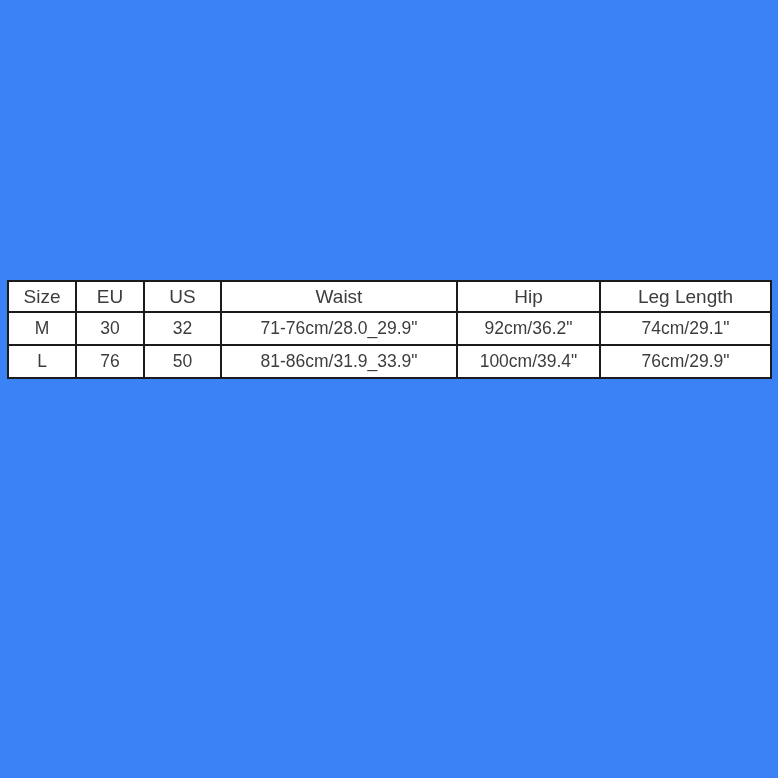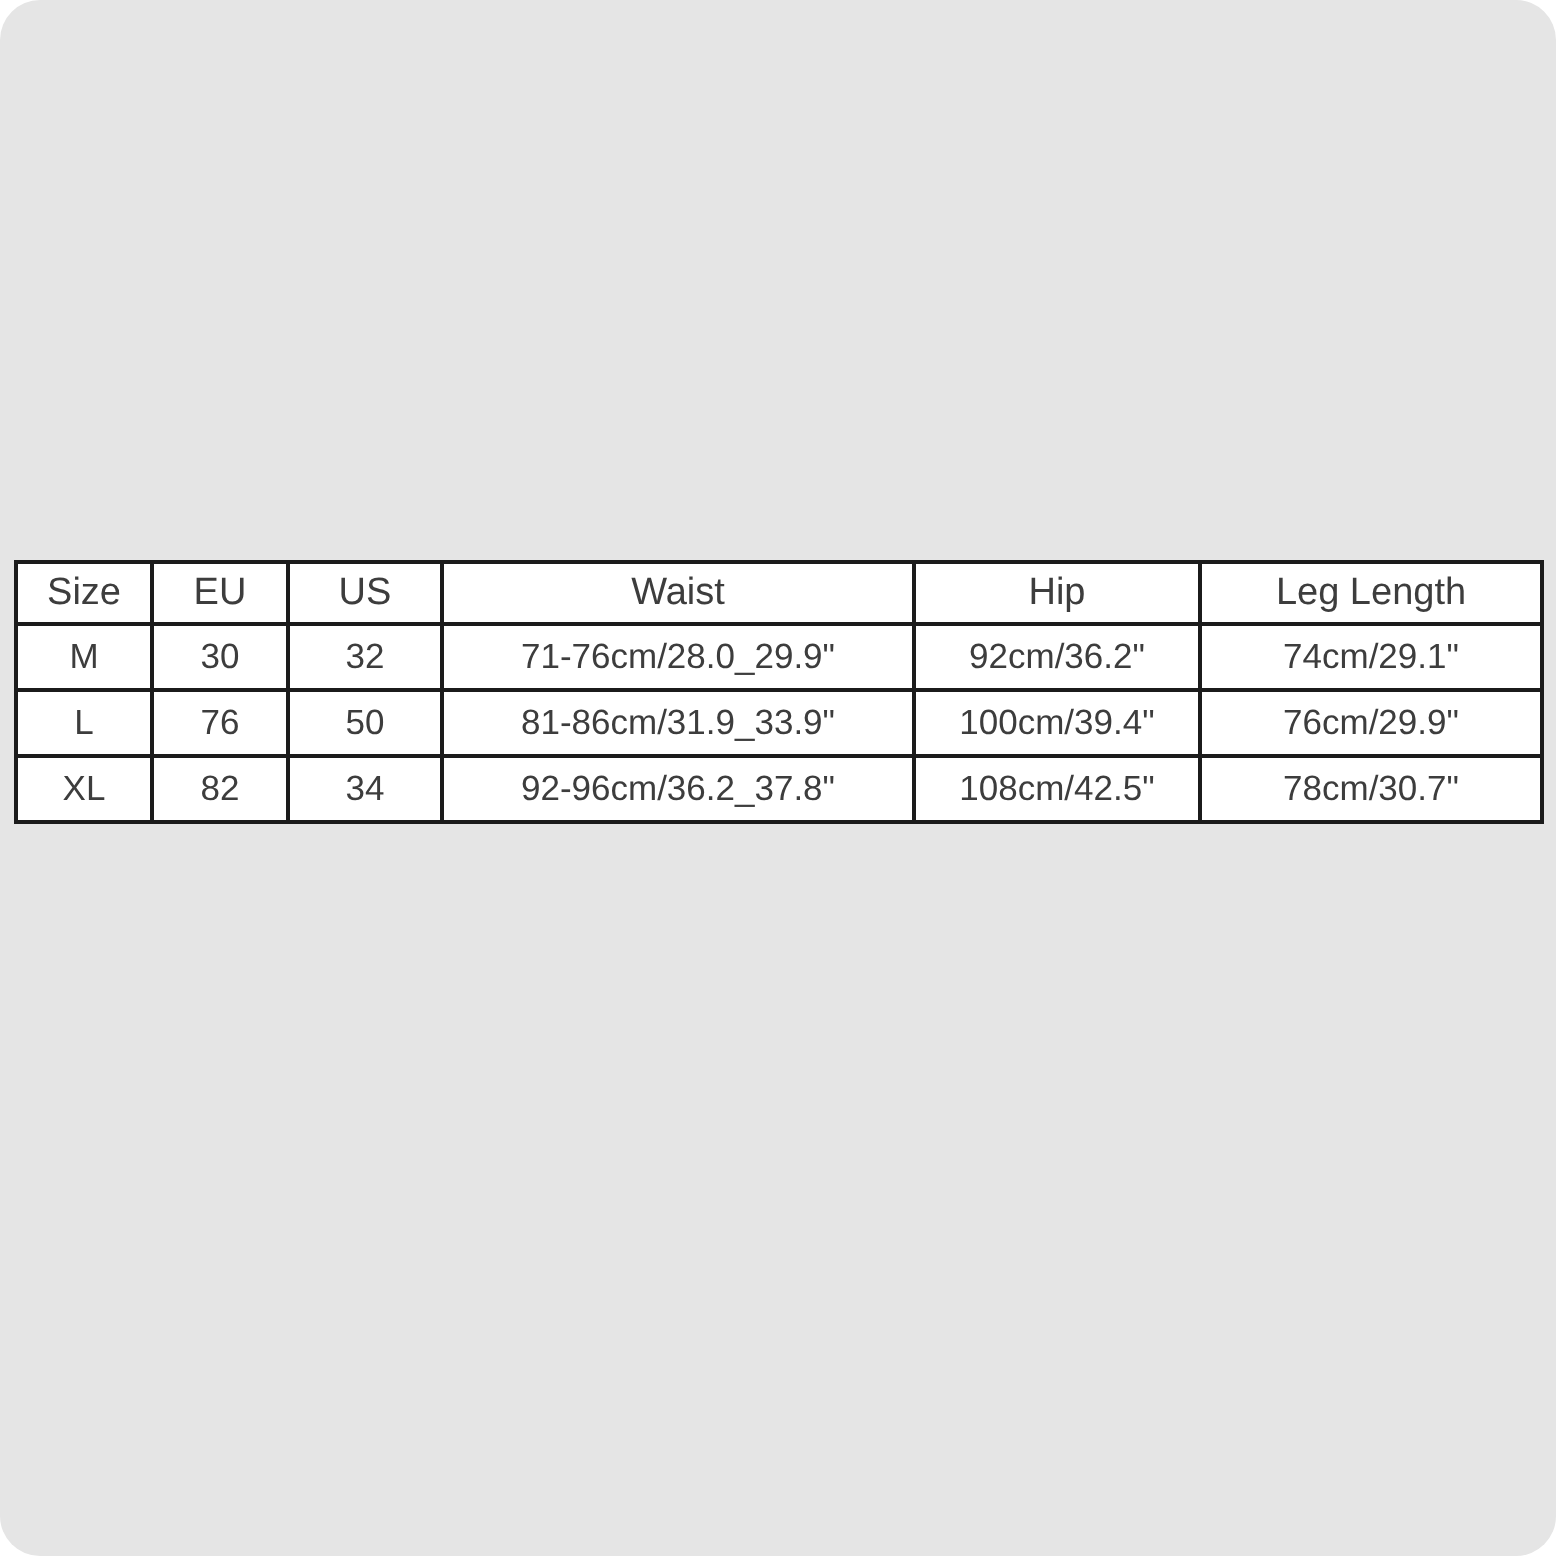--- a/index.html
+++ b/index.html
@@ -10,22 +10,21 @@
   body {
     width: 778px;
     height: 778px;
     position: relative;
     font-family: "Liberation Sans", sans-serif;
   }
   .page {
     width: 778px;
     height: 778px;
     position: relative;
-    background: #e5e5e5;
-    border-radius: 20px;
+    background: #3b82f6;
   }
   table.size-chart {
     position: absolute;
     left: 7px;
     top: 280px;
     width: 763px;
     border-collapse: collapse;
     table-layout: fixed;
     color: #3d3d3d;
     background: #ffffff;
@@ -88,23 +87,15 @@
         <td>74cm/29.1"</td>
       </tr>
       <tr>
         <td>L</td>
         <td>76</td>
         <td>50</td>
         <td>81-86cm/31.9_33.9"</td>
         <td>100cm/39.4"</td>
         <td>76cm/29.9"</td>
       </tr>
-      <tr>
-        <td>XL</td>
-        <td>82</td>
-        <td>34</td>
-        <td>92-96cm/36.2_37.8"</td>
-        <td>108cm/42.5"</td>
-        <td>78cm/30.7"</td>
-      </tr>
     </tbody>
   </table>
 </div>
 
 </body></html>

